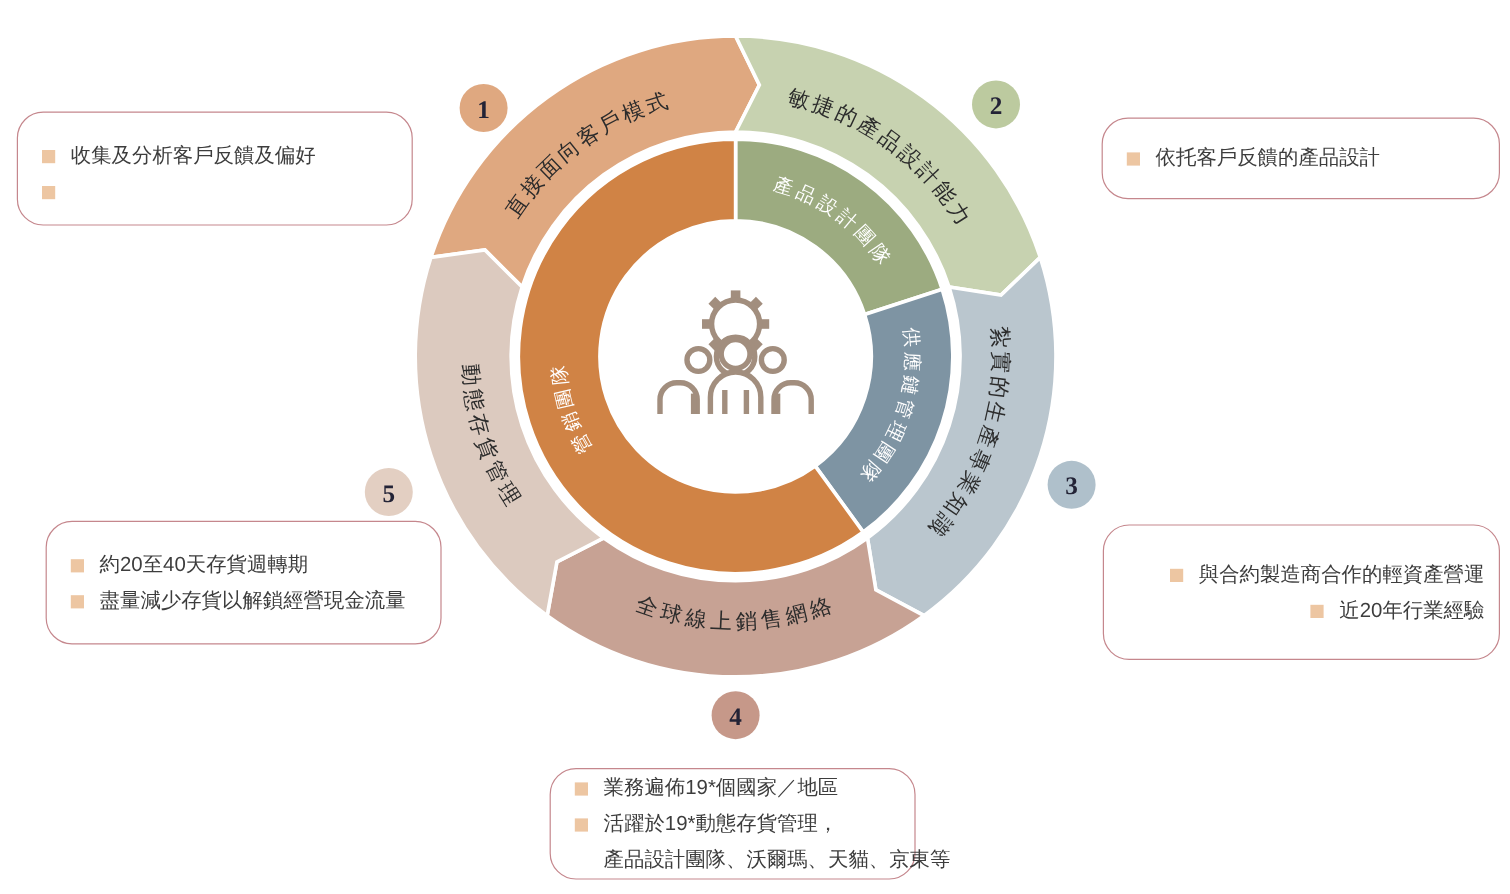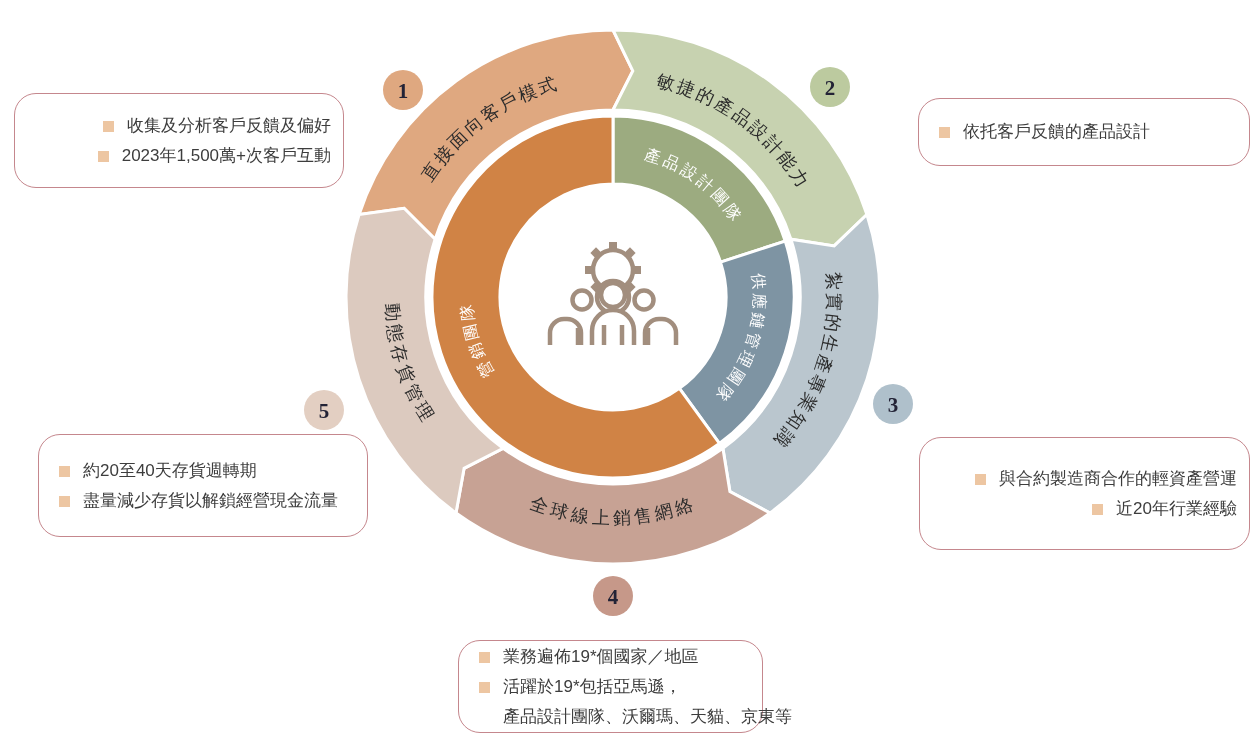--- a/index.html
+++ b/index.html
@@ -12,21 +12,21 @@
     border-radius:22px;
     display:flex;flex-direction:column;justify-content:center;
     padding:8px 12px 8px 20px;
     color:var(--box-text,#3d3d3d);
     font-size:17px;background:#fff;
   }
   .item{display:flex;align-items:flex-start;}
   .bullet{flex:0 0 11px;width:11px;height:11px;background:var(--bullet,#edc6a2);margin-top:10px;margin-right:13px;}
   .lines{min-width:0;}
   .line{white-space:nowrap;line-height:30px;}
-  #box1{left:14px;top:93px;width:330px;height:95px;align-items:flex-end;}
+  #box1{left:14px;top:93px;width:330px;height:95px;}
   #box2{left:918px;top:98px;width:332px;height:68px;}
   #box3{left:919px;top:437px;width:331px;height:113px;align-items:flex-end;}
   #box4{left:458px;top:640px;width:305px;height:93px;}
   #box5{left:14px;top:434px;width:330px;height:103px;margin-left:24px;}
   .seg{stroke:#ffffff;stroke-width:3;}
   .arc-label{font-family:"Liberation Sans",sans-serif;font-size:18px;font-weight:500;fill:var(--label-dark,#2b2b2b);letter-spacing:3px;}
   .arc-label-inner{font-family:"Liberation Sans",sans-serif;font-size:16px;font-weight:500;fill:var(--label-light,#ffffff);letter-spacing:4px;}
   .badge-num{font-family:"Liberation Serif",serif;font-size:21px;font-weight:bold;fill:var(--badge-text,#232336);}
   .icon-g{stroke:var(--icon,#a28e7e);fill:none;}
   .icon-fill{fill:#ffffff;}
@@ -138,23 +138,20 @@
 
   <div class="callout" id="box1">
     <div class="item">
       <span class="bullet"></span>
       <div class="lines">
           <div class="line">收集及分析客戶反饋及偏好</div>
         </div>
     </div>
     <div class="item">
       <span class="bullet"></span>
-      <div class="lines">
-          <div class="line">2023年1,500萬+次客戶互動</div>
-        </div>
     </div>
   </div>
 
   <div class="callout" id="box2">
     <div class="item">
       <span class="bullet"></span>
       <div class="lines">
           <div class="line">依托客戶反饋的產品設計</div>
         </div>
     </div>
@@ -178,21 +175,21 @@
   <div class="callout" id="box4">
     <div class="item">
       <span class="bullet"></span>
       <div class="lines">
           <div class="line">業務遍佈19*個國家／地區</div>
         </div>
     </div>
     <div class="item">
       <span class="bullet"></span>
       <div class="lines">
-        <div class="line">活躍於19*包括亞馬遜，</div>
+        <div class="line">活躍於19*動態存貨管理，</div>
         <div class="line">產品設計團隊、沃爾瑪、天貓、京東等</div>
       </div>
     </div>
   </div>
 
   <div class="callout" id="box5">
     <div class="item">
       <span class="bullet"></span>
       <div class="lines">
           <div class="line">約20至40天存貨週轉期</div>

